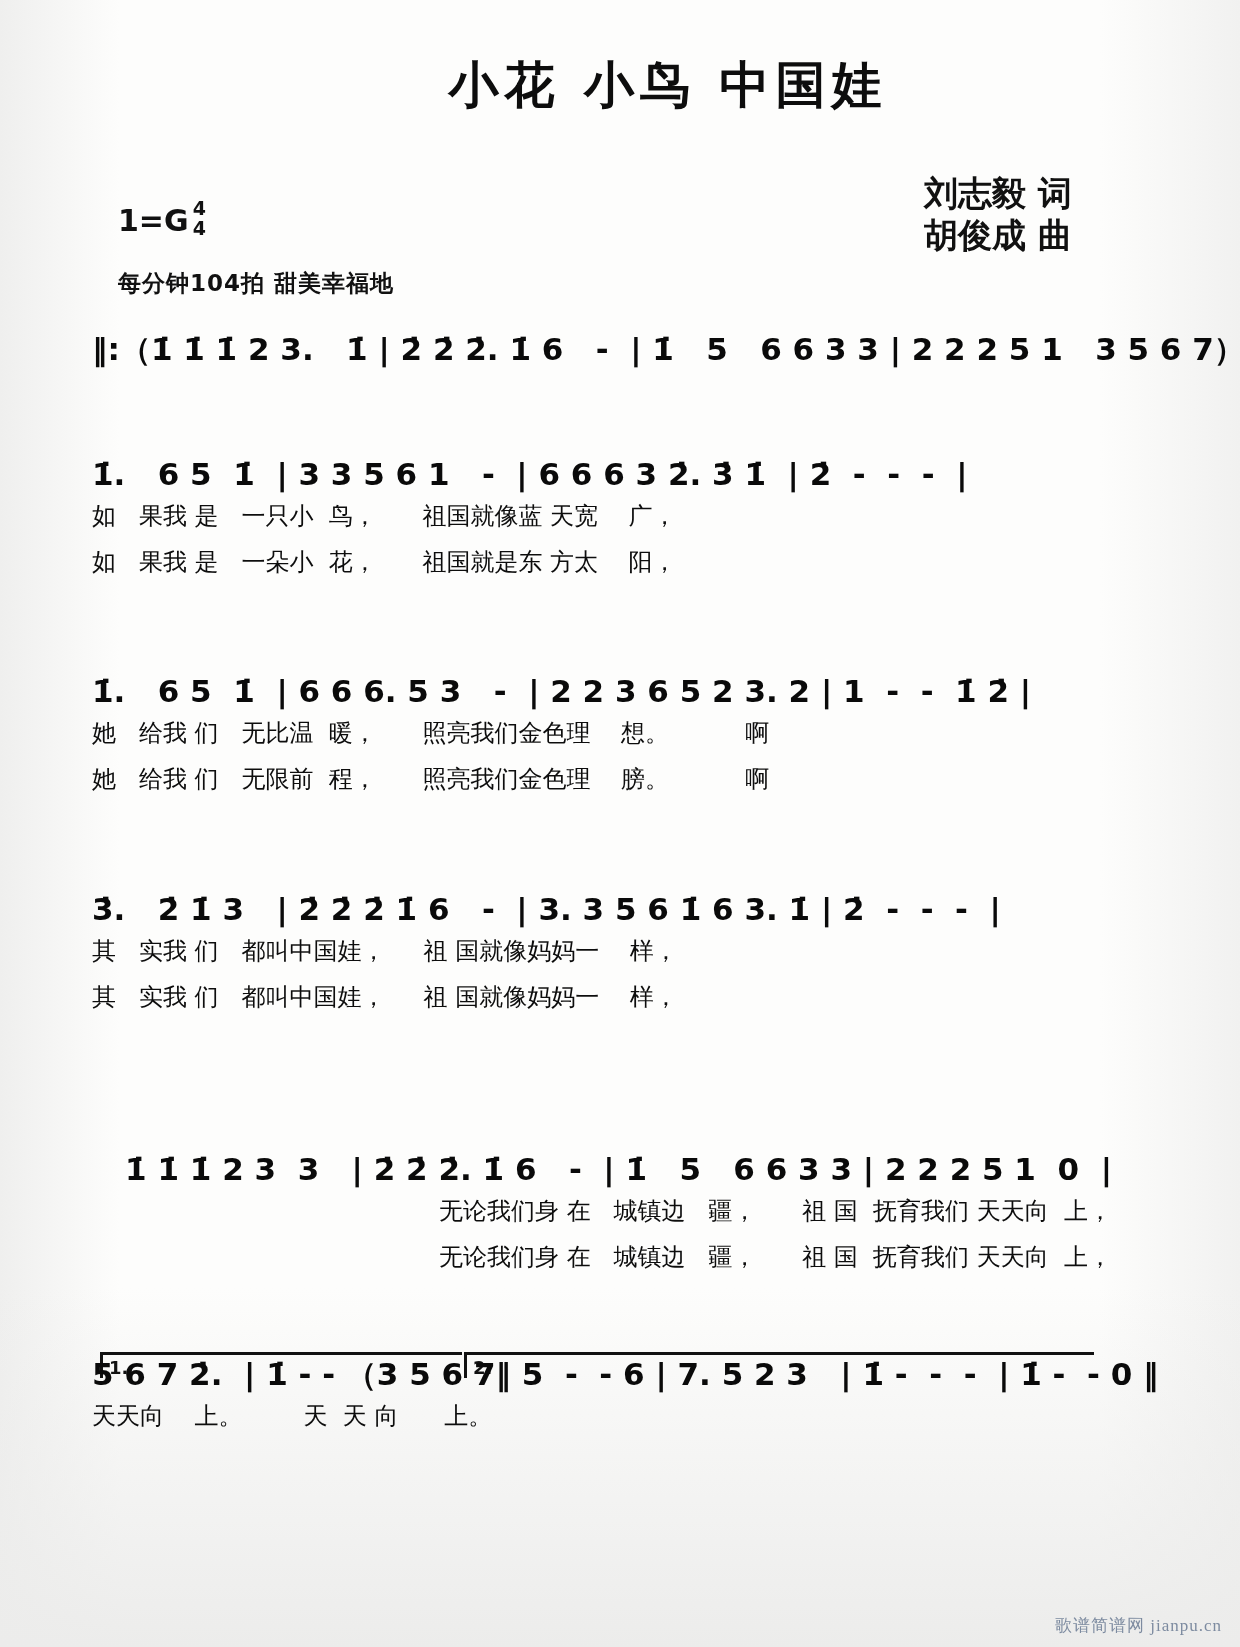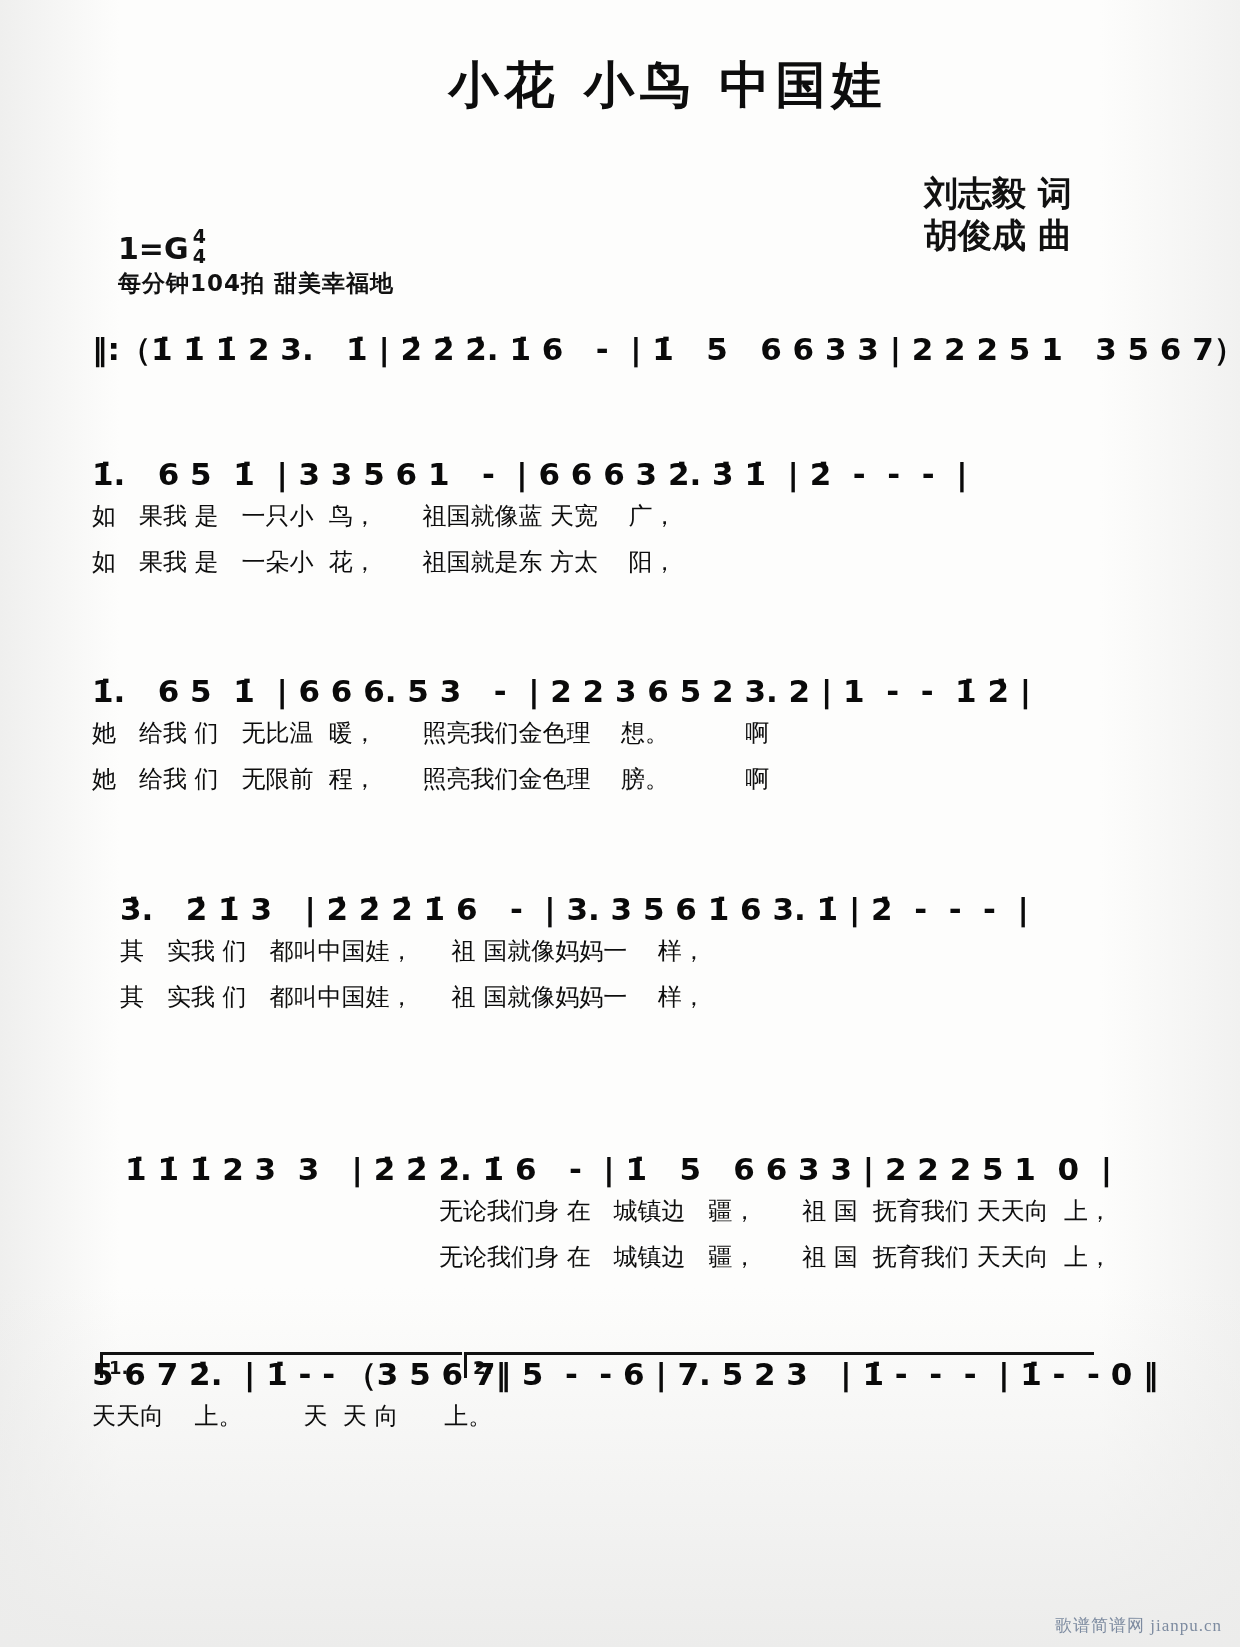--- a/index.html
+++ b/index.html
@@ -60,21 +60,21 @@
     line-height: 42px;
     font-family: Liberation Sans, sans-serif;
     font-weight: bold;
     color: #111;
   }
   .credits .row span.role { margin-left: 12px; font-weight: bold; }
 
   .keysig {
     position: absolute;
     left: 118px;
-    top: 228px;
+    top: 200px;
     font-family: "DejaVu Sans", sans-serif;
     font-size: 30px;
     font-weight: bold;
     display: flex;
     align-items: center;
   }
   .frac {
     display: inline-flex;
     flex-direction: column;
     align-items: center;
@@ -117,21 +117,21 @@
     font-size: 24px;
     letter-spacing: 0px;
     white-space: pre;
     color: #0d0d0d;
     line-height: 46px;
   }
 
   .sys1 { top: 330px; }
   .sys2 { top: 455px; }
   .sys3 { top: 672px; }
-  .sys4 { top: 890px; margin-left: 28px; }
+  .sys4 { top: 890px; }
   .sys5 { top: 1150px; text-align: right; }
   .sys6 { top: 1355px; }
 
   
   .endings {
     position: absolute;
     left: 92px;
     top: 1352px;
     width: 1010px;
     height: 30px;

